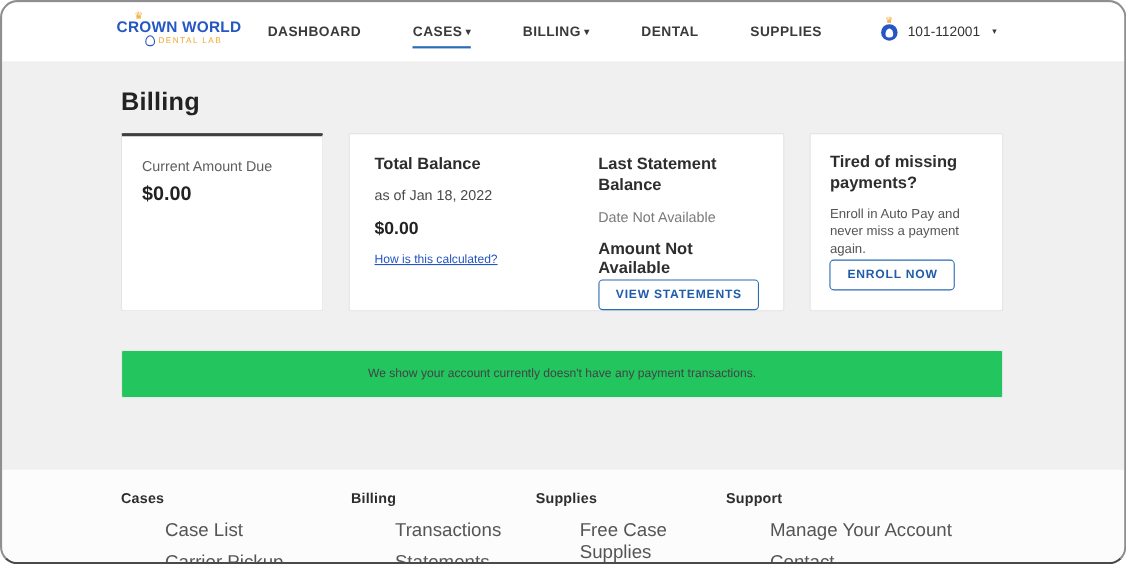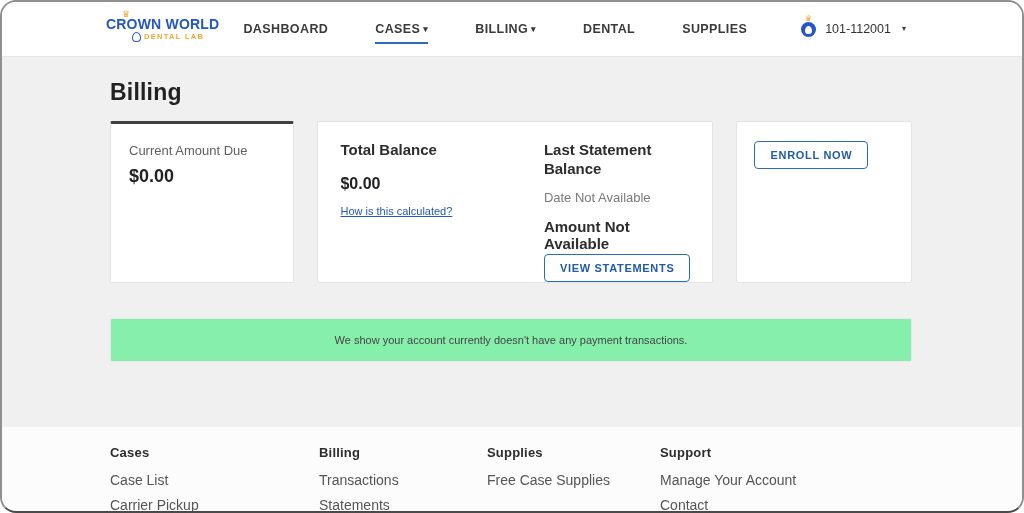--- a/index.html
+++ b/index.html
@@ -18,21 +18,21 @@
   }
   .logo { position:relative; line-height:1; cursor:pointer; }
   .logo-line1 { font-size:14px; font-weight:700; color:#2456c4; letter-spacing:0.2px; white-space:nowrap; }
   .logo-crown { position:absolute; top:-7px; left:16px; font-size:9px; color:#f0a830; }
   .logo-line2 { display:flex; align-items:center; gap:3px; margin-top:1px; margin-left:26px; }
   .logo-tooth {
     display:inline-block; width:9px; height:10px;
     border:1.5px solid #2456c4; border-radius:50% 50% 45% 45% / 60% 60% 40% 40%;
     background:#fff;
   }
-  .logo-line2-text { font-size:7.5px; font-weight:700; color:#f0a830; letter-spacing:1.3px; }
+  .logo-line2-text { font-size:7.5px; font-weight:400; color:#f0a830; letter-spacing:1.3px; }
   .nav { display:flex; align-items:center; gap:47px; margin-left:24px; }
   .nav-item {
     font-size:12.5px; font-weight:700; color:#3a3a3a; letter-spacing:0.4px;
     padding:8px 0 6px 0; border-bottom:2px solid transparent; cursor:pointer; white-space:nowrap;
   }
   .nav-item.active { border-bottom-color:#2b6cb5; }
   .caret { font-size:9px; color:#3a3a3a; margin-left:3px; position:relative; top:-1px; }
   .account { margin-left:auto; margin-right:116px; display:flex; align-items:center; gap:8px; cursor:pointer; }
   .account-badge { position:relative; width:16px; height:16px; }
   .badge-circle {
@@ -66,29 +66,29 @@
   .ls-date { font-size:13px; color:#7a7a7a; margin-top:11px; }
   .ls-amount { font-size:15px; font-weight:700; color:#2d2d2d; margin-top:13px; }
   .outline-btn {
     display:inline-block; background:#ffffff; border:1px solid #2b6cb5; border-radius:4px;
     color:#1f5caa; font-family:"Liberation Sans", sans-serif;
     font-size:11px; font-weight:700; letter-spacing:0.7px;
     padding:7px 15px; margin-top:2px; cursor:pointer; white-space:nowrap;
   }
   .ap-body { font-size:12px; color:#555555; line-height:1.35; margin-top:9px; }
   .notice {
-    margin-top:35px; background:#86efac; border:1px solid #e8e8e8; border-radius:2px;
+    margin-top:35px; background:#22c55e; border:1px solid #e8e8e8; border-radius:2px;
     height:44px; display:flex; align-items:center; justify-content:center;
   }
   .notice-text { font-size:11px; color:#444444; }
   
   .footer { flex:1 1 auto; background:#fcfcfc; padding:18px 0 0 108px; }
   .footer-grid { display:grid; grid-template-columns:209px 168px 173px auto; }
   .footer-h { font-size:13px; font-weight:700; color:#2d2d2d; margin-bottom:12px; letter-spacing:0.2px; }
-  .footer-link { font-size:14px; color:#555555; margin-bottom:9px; cursor:pointer; }
+  .footer-link { font-size:17px; color:#555555; margin-bottom:9px; cursor:pointer;margin-left:40px; }
 </style>
 </head>
 <body>
 
 <div class="frame">
 
   <div class="header">
     <div class="logo">
       <span class="logo-crown">♛</span>
       <div class="logo-line1">CROWN WORLD</div>
@@ -134,32 +134,35 @@
     <div class="cards-row">
 
       <div class="card card-current">
         <div class="muted-label">Current Amount Due</div>
         <div class="big-amount">$0.00</div>
       </div>
 
       <div class="card card-balance">
         <div class="bal-col-left">
           <div class="card-h">Total Balance</div>
+          <div class="asof">as of Jan 18, 2022</div>
           <div class="bal-amount">$0.00</div>
           <span class="calc-link">How is this calculated?</span>
         </div>
         <div class="bal-col-right">
           <div class="card-h">Last Statement Balance</div>
           <div class="ls-date">Date Not Available</div>
           <div class="ls-amount">Amount Not Available</div>
           <button class="outline-btn">VIEW STATEMENTS</button>
         </div>
       </div>
 
       <div class="card card-autopay">
+        <div class="card-h">Tired of missing payments?</div>
+        <div class="ap-body">Enroll in Auto Pay and never miss a payment again.</div>
         <button class="outline-btn">ENROLL NOW</button>
       </div>
 
     </div>
 
     <div class="notice">
       <span class="notice-text">We show your account currently doesn't have any payment transactions.</span>
     </div>
   </div>
 

